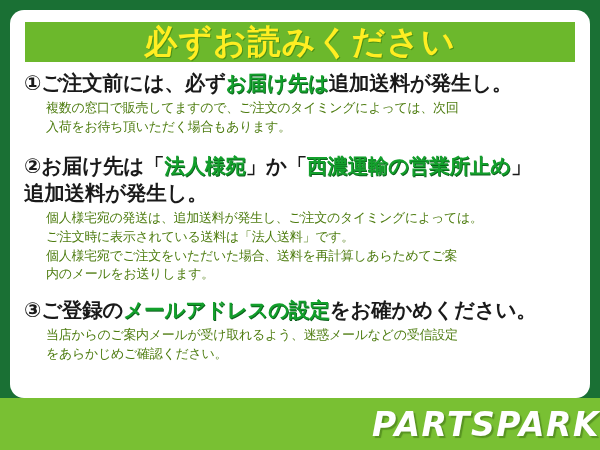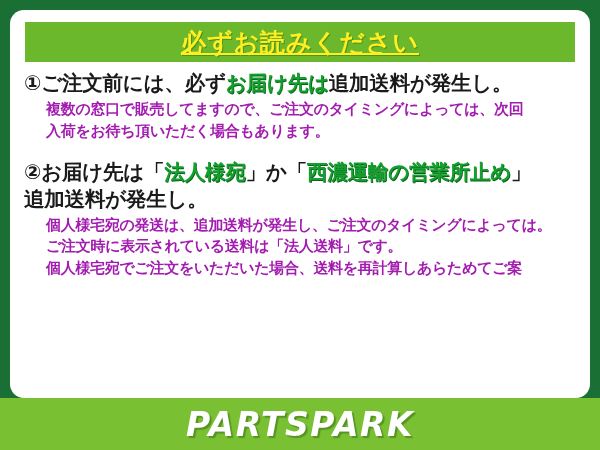--- a/index.html
+++ b/index.html
@@ -43,27 +43,26 @@
     left: 15px;
     top: 12px;
     width: 550px;
     height: 40px;
     background: #6cb82c;
     display: flex;
     align-items: center;
     justify-content: center;
   }
   .title-text {
-    font-size: 25px;
+    font-size: 33px;
     font-weight: bold;
     color: #ffee22;
     letter-spacing: 1px;
     text-shadow: 1px 1px 0 #4e9116;
     white-space: nowrap;
-    text-decoration: underline;
   }
 
   
   .body-area {
     position: absolute;
     left: 14px;
     top: 60px;
     width: 556px;
   }
 
@@ -77,43 +76,43 @@
     letter-spacing: -0.2px;
     white-space: nowrap;
   }
 
   .hl-green {
     color: #13a02c;
     text-shadow: 0.7px 0.7px 0 #0c5f1c;
   }
 
   .subtext {
-    font-size: 15px;
-    font-weight: bold;
-    color: #a21caf;
+    font-size: 13px;
+    font-weight: normal;
+    color: #4d7c0f;
     line-height: 1.45;
     margin: 2px 0 0 22px;
     letter-spacing: -0.3px;
   }
   .subtext div { white-space: nowrap; }
 
   .sp-1 { margin-top: 16px; }
   .sp-2 { margin-top: 13px; }
 
   
   .footer-bar {
     position: absolute;
     left: 0;
     bottom: 0;
     width: 600px;
     height: 52px;
     background: #79c033;
     display: flex;
     align-items: center;
-    justify-content: center;
+    justify-content: flex-end;
   }
   .brand {
     font-family: "DejaVu Sans", "Liberation Sans", sans-serif;
     font-size: 33px;
     font-weight: bold;
     font-style: italic;
     color: #ffffff;
     letter-spacing: 1.5px;
     text-shadow: 2px 2px 1px rgba(60,110,20,0.55);
   }
@@ -143,23 +142,33 @@
 
       <div class="item sp-1">
         <div class="headline">
           <span>②</span><span>お届け先は「</span><span class="hl-green">法人様宛</span><span>」か「</span><span class="hl-green">西濃運輸の営業所止め</span><span>」</span>
         </div>
         <div class="headline">追加送料が発生し。</div>
         <div class="subtext">
           <div>個人様宅宛の発送は、追加送料が発生し、ご注文のタイミングによっては。</div>
           <div>ご注文時に表示されている送料は「法人送料」です。</div>
           <div>個人様宅宛でご注文をいただいた場合、送料を再計算しあらためてご案</div>
+          <div>内のメールをお送りします。</div>
         </div>
       </div>
 
+      <div class="item sp-2">
+        <div class="headline">
+          <span>③</span><span>ご登録の</span><span class="hl-green">メールアドレスの設定</span><span>をお確かめください。</span>
+        </div>
+        <div class="subtext">
+          <div>当店からのご案内メールが受け取れるよう、迷惑メールなどの受信設定</div>
+          <div>をあらかじめご確認ください。</div>
+        </div>
+      </div>
 
     </div>
 
   </div>
 
   <div class="footer-bar">
     <span class="brand">PARTSPARK</span>
   </div>
 
 </div>

